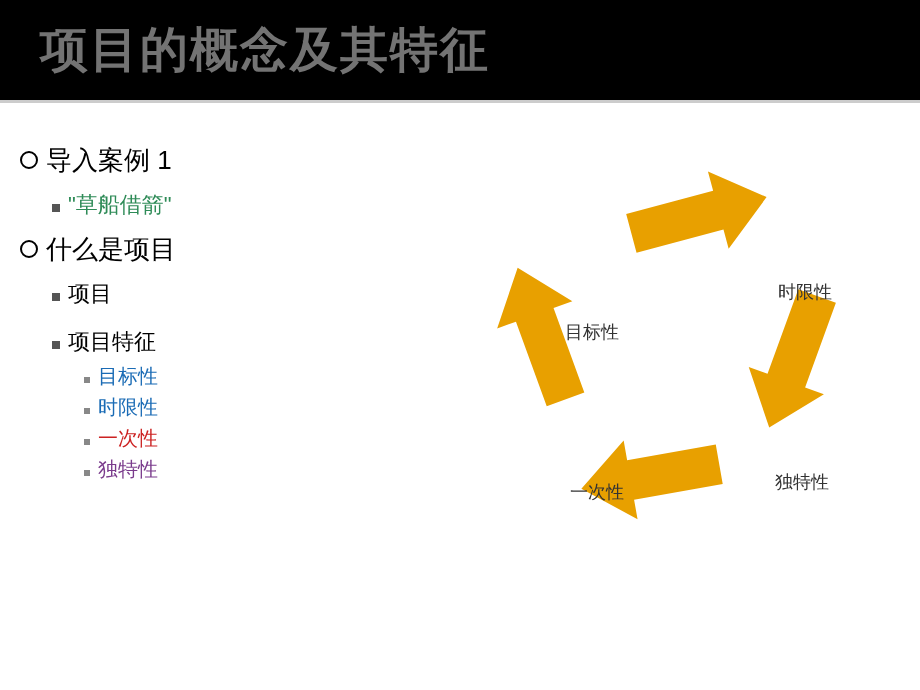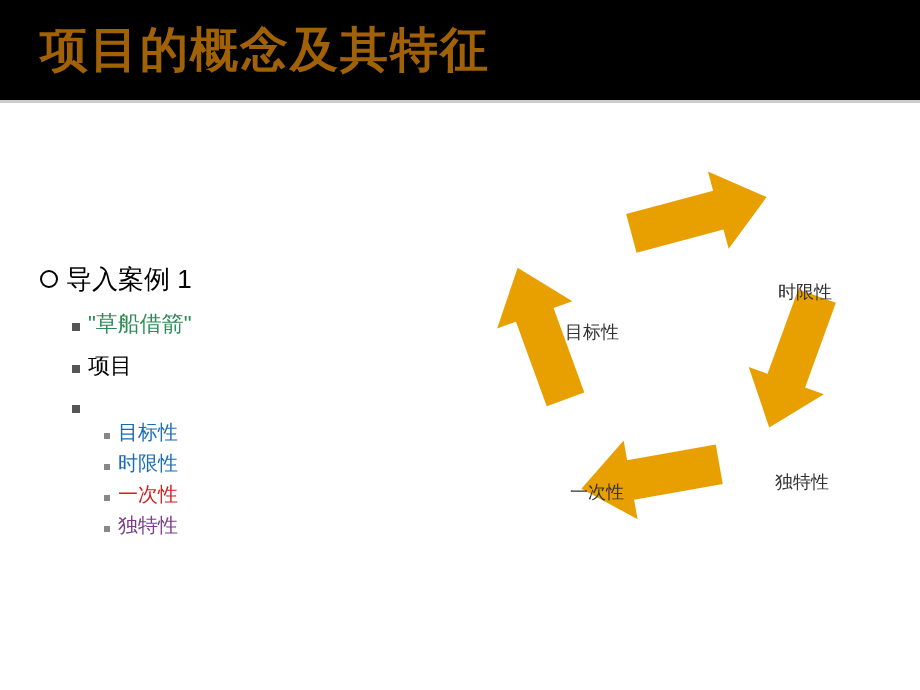--- a/index.html
+++ b/index.html
@@ -12,32 +12,31 @@
       position: relative;
     }
 
     
     .header {
       background: #000;
       padding: 18px 40px 18px 40px;
       border-bottom: 3px solid #ccc;
     }
     .header h1 {
-      color: #a16207;
+      color: #737373;
       font-size: 48px;
       font-weight: bold;
       letter-spacing: 2px;
     }
 
     
     .content {
       display: flex;
-      padding: 30px 40px;
+      padding: 30px 20px;
       gap: 20px;
-      align-items: flex-end;
     }
 
     
     .left-panel {
       flex: 0 0 400px;
       padding-top: 10px;
     }
 
     .bullet-l1 {
       display: flex;
@@ -146,28 +145,33 @@
     <div class="bullet-l1 mb-l1">
       <span class="circle-bullet"></span>
       <span class="l1-text">导入案例 1</span>
     </div>
 
     <div class="bullet-l2" style="margin-bottom:12px;">
       <span class="square-bullet"></span>
       <span class="l2-text quote-text">"草船借箭"</span>
     </div>
 
+    <div class="bullet-l1 mb-l1">
+      <span class="circle-bullet"></span>
+      <span class="l1-text">什么是项目</span>
+    </div>
 
     <div class="bullet-l2" style="margin-bottom:18px;">
       <span class="square-bullet"></span>
       <span class="l2-text">项目</span>
     </div>
 
     <div class="bullet-l2" style="margin-bottom:6px;">
       <span class="square-bullet"></span>
+      <span class="l2-text">项目特征</span>
     </div>
 
     <div class="bullet-l3" style="margin-bottom:4px;">
       <span class="small-square-bullet"></span>
       <span class="l3-text text-blue">目标性</span>
     </div>
     <div class="bullet-l3" style="margin-bottom:4px;">
       <span class="small-square-bullet"></span>
       <span class="l3-text text-blue">时限性</span>
     </div>

